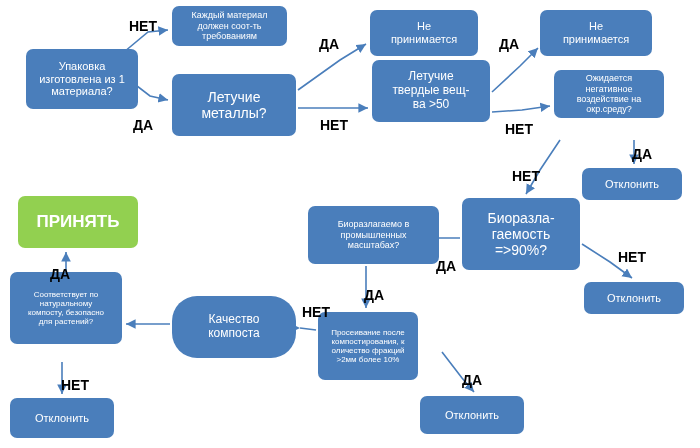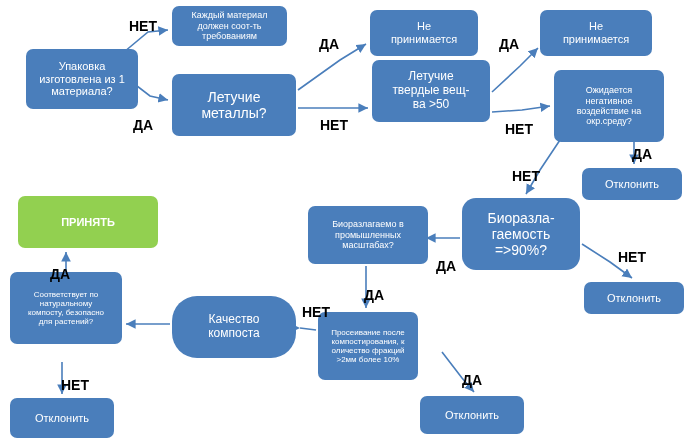--- a/index.html
+++ b/index.html
@@ -90,44 +90,44 @@
 требованиям</div>
       <div class="node" style="left: 172px; top: 74px; width: 124px; height: 62px; font-size: 14px;">Летучие
 металлы?</div>
       <div class="node" style="left: 370px; top: 10px; width: 108px; height: 46px; font-size: 11px;">Не
 принимается</div>
       <div class="node" style="left: 372px; top: 60px; width: 118px; height: 62px; font-size: 12px;">Летучие
 твердые вещ-
 ва &gt;50</div>
       <div class="node" style="left: 540px; top: 10px; width: 112px; height: 46px; font-size: 11px;">Не
 принимается</div>
-      <div class="node" style="left: 554px; top: 70px; width: 110px; height: 72px; font-size: 9px;">Ожидается
+      <div class="node" style="left: 554px; top: 70px; width: 110px; height: 48px; font-size: 9px;">Ожидается
 негативное
 воздействие на
 окр.среду?</div>
       <div class="node" style="left: 582px; top: 168px; width: 100px; height: 32px; font-size: 11px;">Отклонить</div>
-      <div class="node" style="left: 462px; top: 198px; width: 118px; height: 72px; font-size: 14px; border-radius: 14px;">Биоразла-
+      <div class="node" style="left: 462px; top: 198px; width: 118px; height: 72px; font-size: 14px;">Биоразла-
 гаемость
 =&gt;90%?</div>
       <div class="node" style="left: 584px; top: 282px; width: 100px; height: 32px; font-size: 11px;">Отклонить</div>
-      <div class="node" style="left: 308px; top: 206px; width: 120px; height: 58px; font-size: 9px; text-align: center;">Биоразлагаемо в
+      <div class="node" style="left: 308px; top: 206px; width: 131px; height: 58px; font-size: 9px; text-align: center;">Биоразлагаемо в
 промышленных
 масштабах?</div>
       <div class="node" style="left: 318px; top: 312px; width: 100px; height: 68px; font-size: 8px;">Просеивание после
 компостирования, к
 оличество фракций
 &gt;2мм более 10%</div>
       <div class="node" style="left: 420px; top: 396px; width: 104px; height: 38px; font-size: 11px;">Отклонить</div>
       <div class="node" style="left: 172px; top: 296px; width: 124px; height: 62px; font-size: 12px; border-radius: 25px;">Качество
 компоста</div>
       <div class="node" style="left: 10px; top: 272px; width: 112px; height: 72px; font-size: 8px;">Соответствует по
 натуральному
 компосту, безопасно
 для растений?</div>
-      <div class="node accept" style="left: 18px; top: 196px; width: 140px; height: 52px; font-size: 11px;">ПРИНЯТЬ</div>
+      <div class="node accept" style="left: 18px; top: 196px; width: 120px; height: 52px; font-size: 17px;">ПРИНЯТЬ</div>
       <div class="node" style="left: 10px; top: 398px; width: 104px; height: 40px; font-size: 11px;">Отклонить</div>
     </div>
   <div id="label-layer">
       <span class="lbl" style="left: 129px; top: 18px;">НЕТ</span>
       <span class="lbl" style="left: 133px; top: 117px;">ДА</span>
       <span class="lbl" style="left: 319px; top: 36px;">ДА</span>
       <span class="lbl" style="left: 320px; top: 117px;">НЕТ</span>
       <span class="lbl" style="left: 499px; top: 36px;">ДА</span>
       <span class="lbl" style="left: 505px; top: 121px;">НЕТ</span>
       <span class="lbl" style="left: 632px; top: 146px;">ДА</span>

